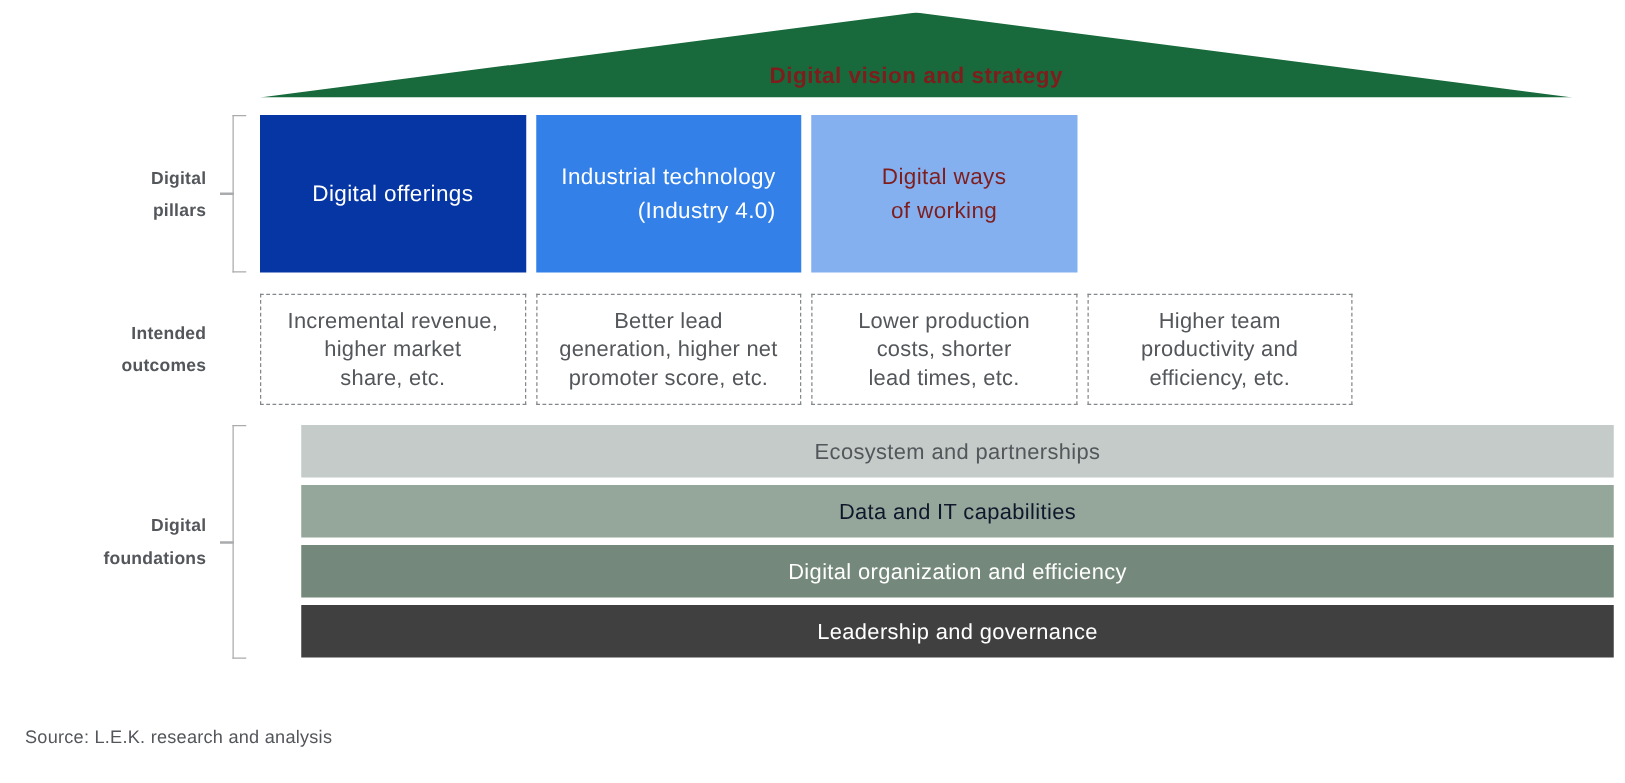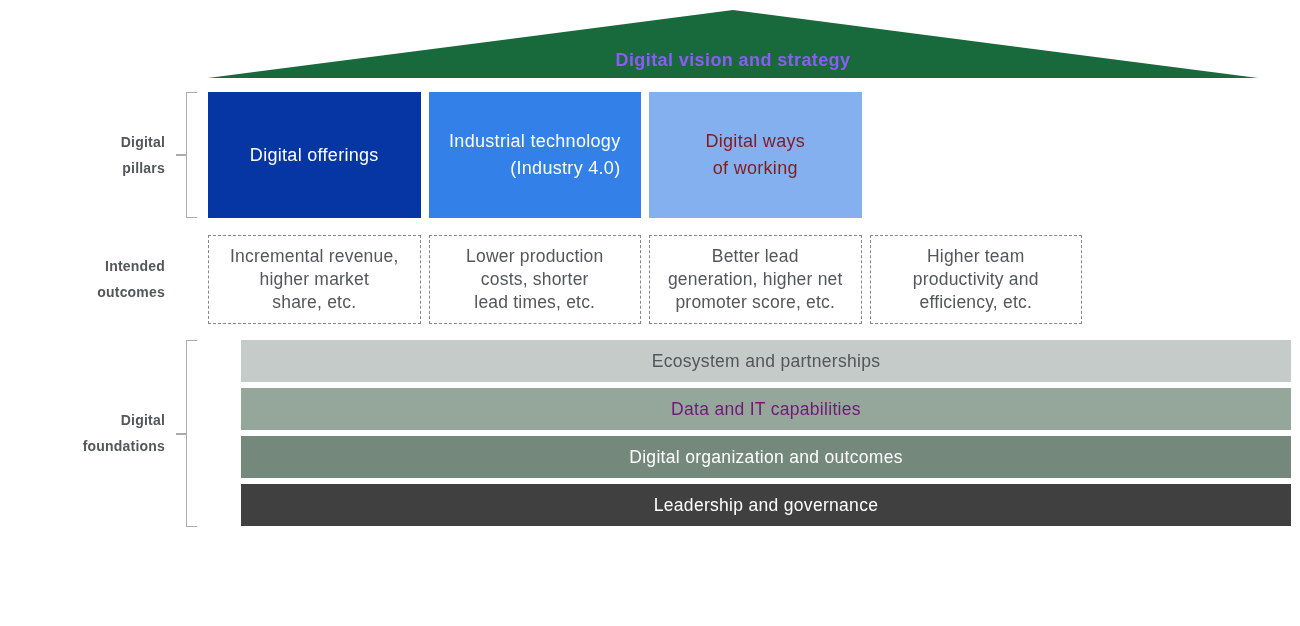--- a/index.html
+++ b/index.html
@@ -137,59 +137,60 @@
 </style>
 </head>
 <body>
 
 <div class="canvas">
 
   <div class="roof">
     <svg viewBox="0 0 1050 68" preserveAspectRatio="none">
       <polygon points="0,68 525,0 1050,68" style="fill: rgb(24, 106, 60);"></polygon>
     </svg>
-    <div class="roof-label" style="color: #8b5cf6;">Digital vision and strategy</div>
+    <div class="roof-label" style="color: #7f1d1d;">Digital vision and strategy</div>
   </div>
 
   <div class="row-grid pillars-row">
     <div class="pillar" style="background-color: rgb(6, 54, 163); color: rgb(255, 255, 255);">Digital offerings</div>
     <div class="pillar" style="background-color: rgb(51, 128, 232); color: rgb(255, 255, 255); text-align: right;">Industrial technology
 (Industry 4.0)</div>
     <div class="pillar" style="background-color: rgb(132, 176, 240); color: #7f1d1d;">Digital ways
 of working</div>
   </div>
 
   <div class="row-grid outcomes-row">
     <div class="outcome">Incremental revenue,
 higher market
 share, etc.</div>
+    <div class="outcome">Better lead
+generation, higher net
+promoter score, etc.</div>
     <div class="outcome">Lower production
 costs, shorter
 lead times, etc.</div>
-    <div class="outcome">Better lead
-generation, higher net
-promoter score, etc.</div>
     <div class="outcome">Higher team
 productivity and
 efficiency, etc.</div>
   </div>
 
   <div class="foundations">
     <div class="foundation-bar" style="background-color: rgb(196, 203, 200); color: rgb(83, 86, 90);">Ecosystem and partnerships</div>
-    <div class="foundation-bar" style="background-color: rgb(149, 166, 155); color: #701a75;">Data and IT capabilities</div>
-    <div class="foundation-bar" style="background-color: rgb(116, 137, 123); color: rgb(255, 255, 255);">Digital organization and outcomes</div>
+    <div class="foundation-bar" style="background-color: rgb(149, 166, 155); color: #0f172a;">Data and IT capabilities</div>
+    <div class="foundation-bar" style="background-color: rgb(116, 137, 123); color: rgb(255, 255, 255);">Digital organization and efficiency</div>
     <div class="foundation-bar" style="background-color: #404040; color: rgb(255, 255, 255);">Leadership and governance</div>
   </div>
 
   <div class="side-label side-label-pillars">Digital
 pillars</div>
   <div class="side-label side-label-outcomes">Intended
 outcomes</div>
   <div class="side-label side-label-foundations">Digital
 foundations</div>
 
   <div class="bracket bracket-pillars"></div>
   <div class="bracket-tick bracket-tick-pillars"></div>
   <div class="bracket bracket-foundations"></div>
   <div class="bracket-tick bracket-tick-foundations"></div>
 
+  <div class="source-note">Source: L.E.K. research and analysis</div>
 
 </div>
 
 </body></html>

